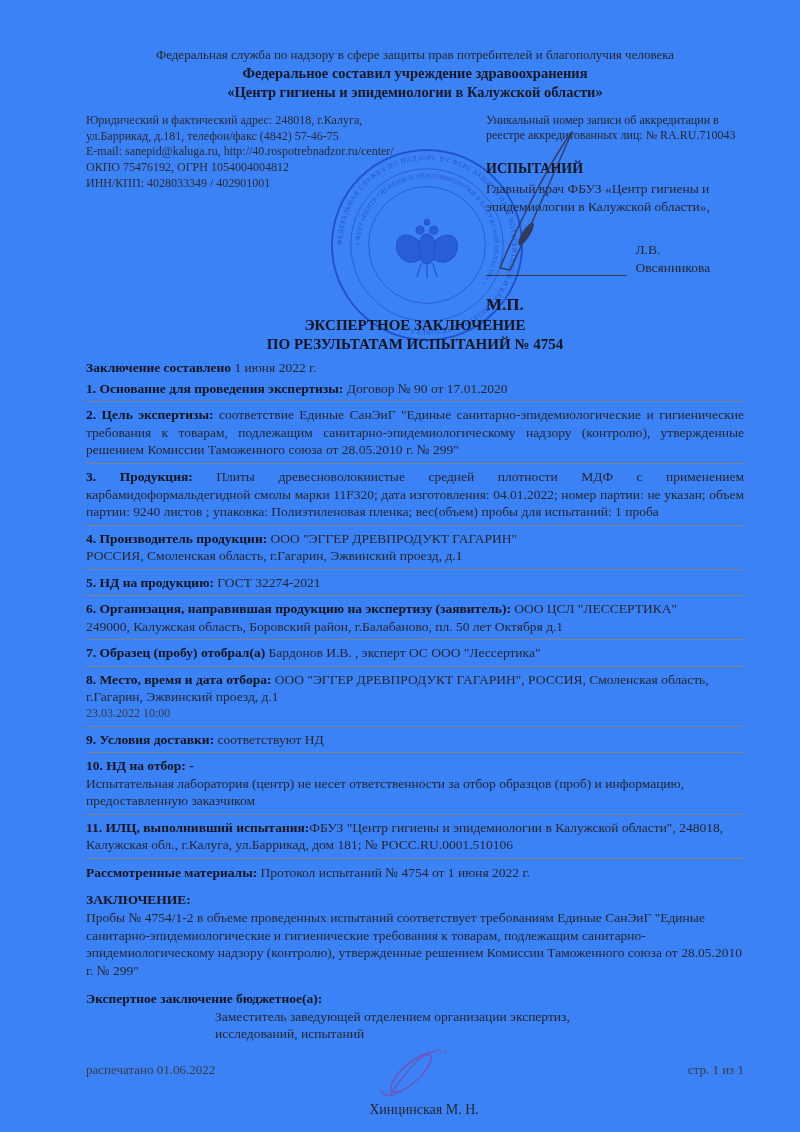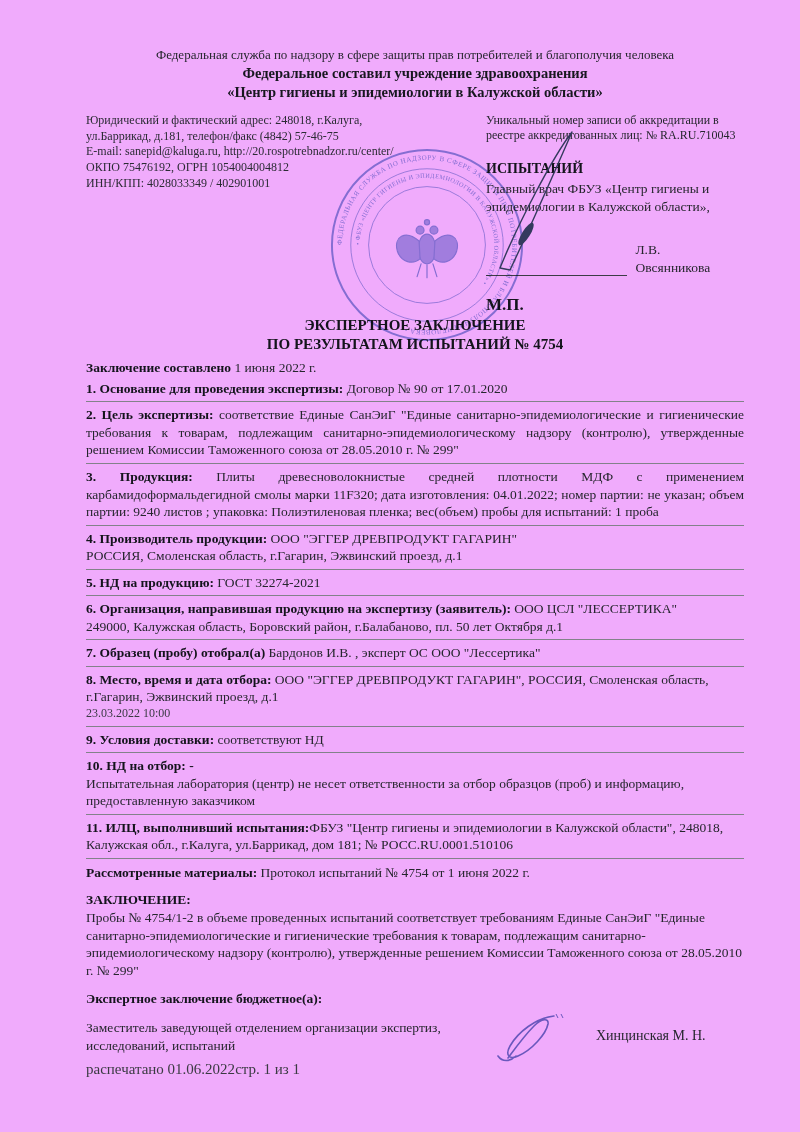--- a/index.html
+++ b/index.html
@@ -1,17 +1,17 @@
 <!DOCTYPE html>
 <html><head>
 <meta charset="utf-8">
 <style>
   html,body{margin:0;padding:0;background:#ffffff;}
   body{font-family:"Liberation Serif","DejaVu Serif",serif;color:#26262e;}
-  .page{position:relative;width:800px;height:1132px;background:#f0abfc;overflow:hidden;}
+  .page{position:relative;width:800px;height:1132px;background:#3b82f6;overflow:hidden;}
   .content{position:relative;padding:46px 56px 0 86px;}
 
   
   .hdr{text-align:center;line-height:1.35;margin-bottom:10px;}
   .hdr-line1{font-size:13px;}
   .hdr-line2,.hdr-line3{font-size:14.5px;font-weight:bold;color:#17171f;}
 
   
   .info-row{display:flex;justify-content:flex-start;min-height:198px;}
   .contacts{font-size:12px;line-height:1.32;width:400px;color:#2b2b34;}
@@ -38,45 +38,45 @@
   .sec .para{margin:0;}
   .sec .line2{margin:0;}
   .sec .small{font-size:12px;color:#3a3a44;}
   .materials{font-size:13.5px;padding:6px 0 2px 0;}
   .concl{font-size:13.5px;line-height:1.32;margin-top:8px;}
   .concl .head{font-weight:bold;color:#14141c;}
 
   
   .composer{margin-top:10px;font-size:13.5px;line-height:1.3;position:relative;}
   .composer .head{font-weight:bold;color:#14141c;}
-  .composer-row{display:flex;align-items:center;}
+  .composer-row{display:flex;align-items:center;flex-direction:column;}
   .roles{width:400px;}
   .expert-sig{width:86px;height:58px;margin-left:6px;}
   .expert-name{font-size:14px;margin-left:18px;}
 
   
-  .footer{position:absolute;left:86px;right:56px;bottom:54px;display:flex;justify-content:flex-start;font-size:15px;color:#3a3a42;}
+  .footer{position:absolute;left:86px;right:56px;bottom:54px;display:flex;justify-content:space-between;font-size:13px;color:#3a3a42;}
 </style>
 </head>
 <body>
 
 <div class="page">
   <div class="content">
 
     <div class="hdr">
       <div class="hdr-line1">Федеральная служба по надзору в сфере защиты прав потребителей и благополучия человека</div>
       <div class="hdr-line2">Федеральное составил учреждение здравоохранения</div>
       <div class="hdr-line3">«Центр гигиены и эпидемиологии в Калужской области»</div>
     </div>
 
     <div class="info-row">
       <div class="contacts">
         <div>Юридический и фактический адрес:    248018, г.Калуга,</div>
         <div>ул.Баррикад, д.181,  телефон/факс  (4842) 57-46-75</div>
-        <div>E-mail: sanepid@kaluga.ru,  http://20.rospotrebnadzor.ru/center/</div>
+        <div>E-mail: sanepid@kaluga.ru,  http://40.rospotrebnadzor.ru/center/</div>
         <div>ОКПО  75476192, ОГРН 1054004004812</div>
         <div>ИНН/КПП: 4028033349 / 402901001</div>
       </div>
       <div class="rightcol">
         <div class="accred">
           <div>Уникальный номер записи об аккредитации в</div>
           <div>реестре аккредитованных лиц: № RA.RU.710043</div>
         </div>
         <div class="approve-label">ИСПЫТАНИЙ</div>
         <div class="approver">Главный врач  ФБУЗ «Центр гигиены  и эпидемиологии в Калужской области»,</div>

